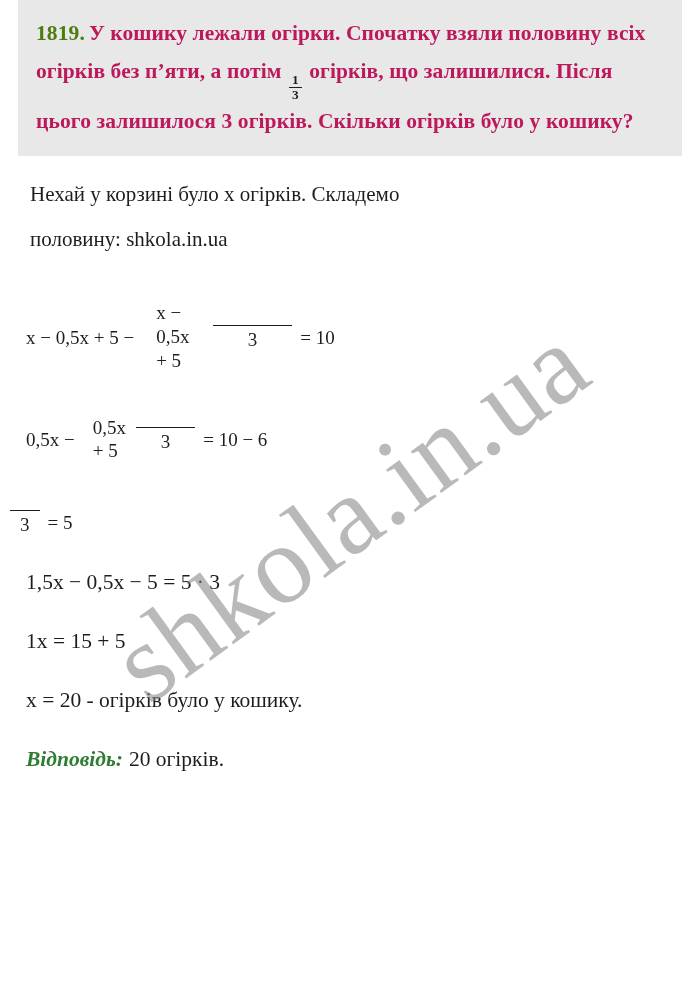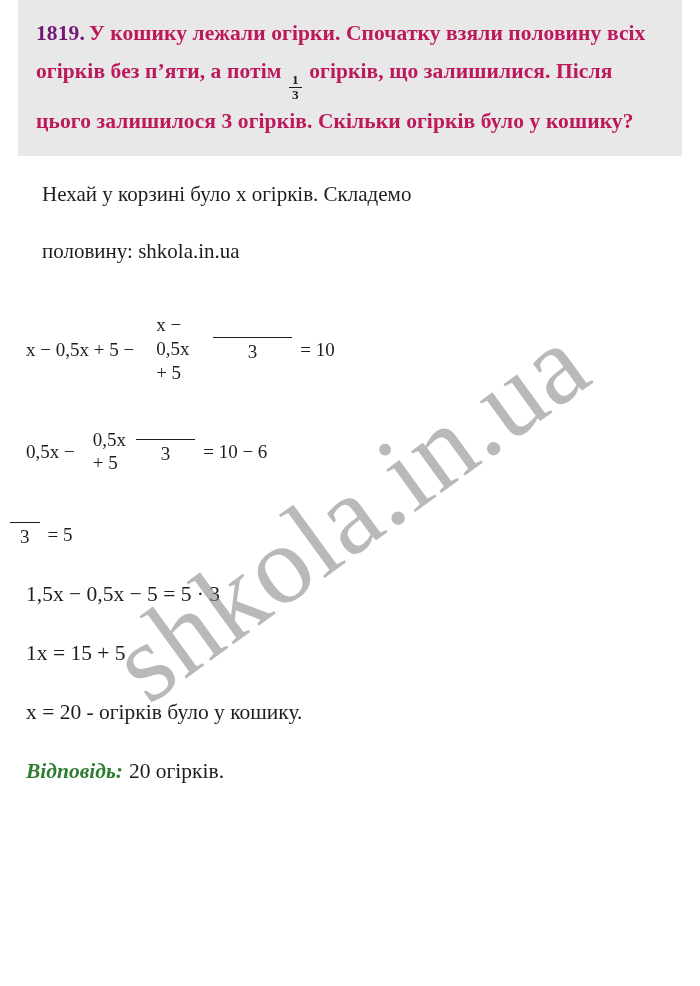--- a/index.html
+++ b/index.html
@@ -29,21 +29,21 @@
     background: #e8e8e8;
     margin: 0 18px 0 18px;
     padding: 14px 18px 16px 18px;
     box-sizing: border-box;
     font-weight: bold;
     font-size: 21.5px;
     line-height: 1.78;
     letter-spacing: 0.1px;
   }
   .problem-number {
-    color: #701a75;
+    color: #4d7c0f;
     font-weight: bold;
     margin-right: 4px;
   }
   .problem-text {
     color: #be185d;
   }
 
   
   .frac {
     display: inline-flex;
@@ -63,21 +63,21 @@
     padding: 0 3px;
   }
 
   
   .solution {
     margin: 18px 22px 0 26px;
     font-size: 21px;
     line-height: 1.95;
   }
   .solution p {
-    margin: 16px;
+    margin: 4px;
   }
 
   
   .eq-list {
     margin: 26px 0 0 26px;
   }
   .eq-row {
     display: flex;
     align-items: center;
     font-size: 19px;

